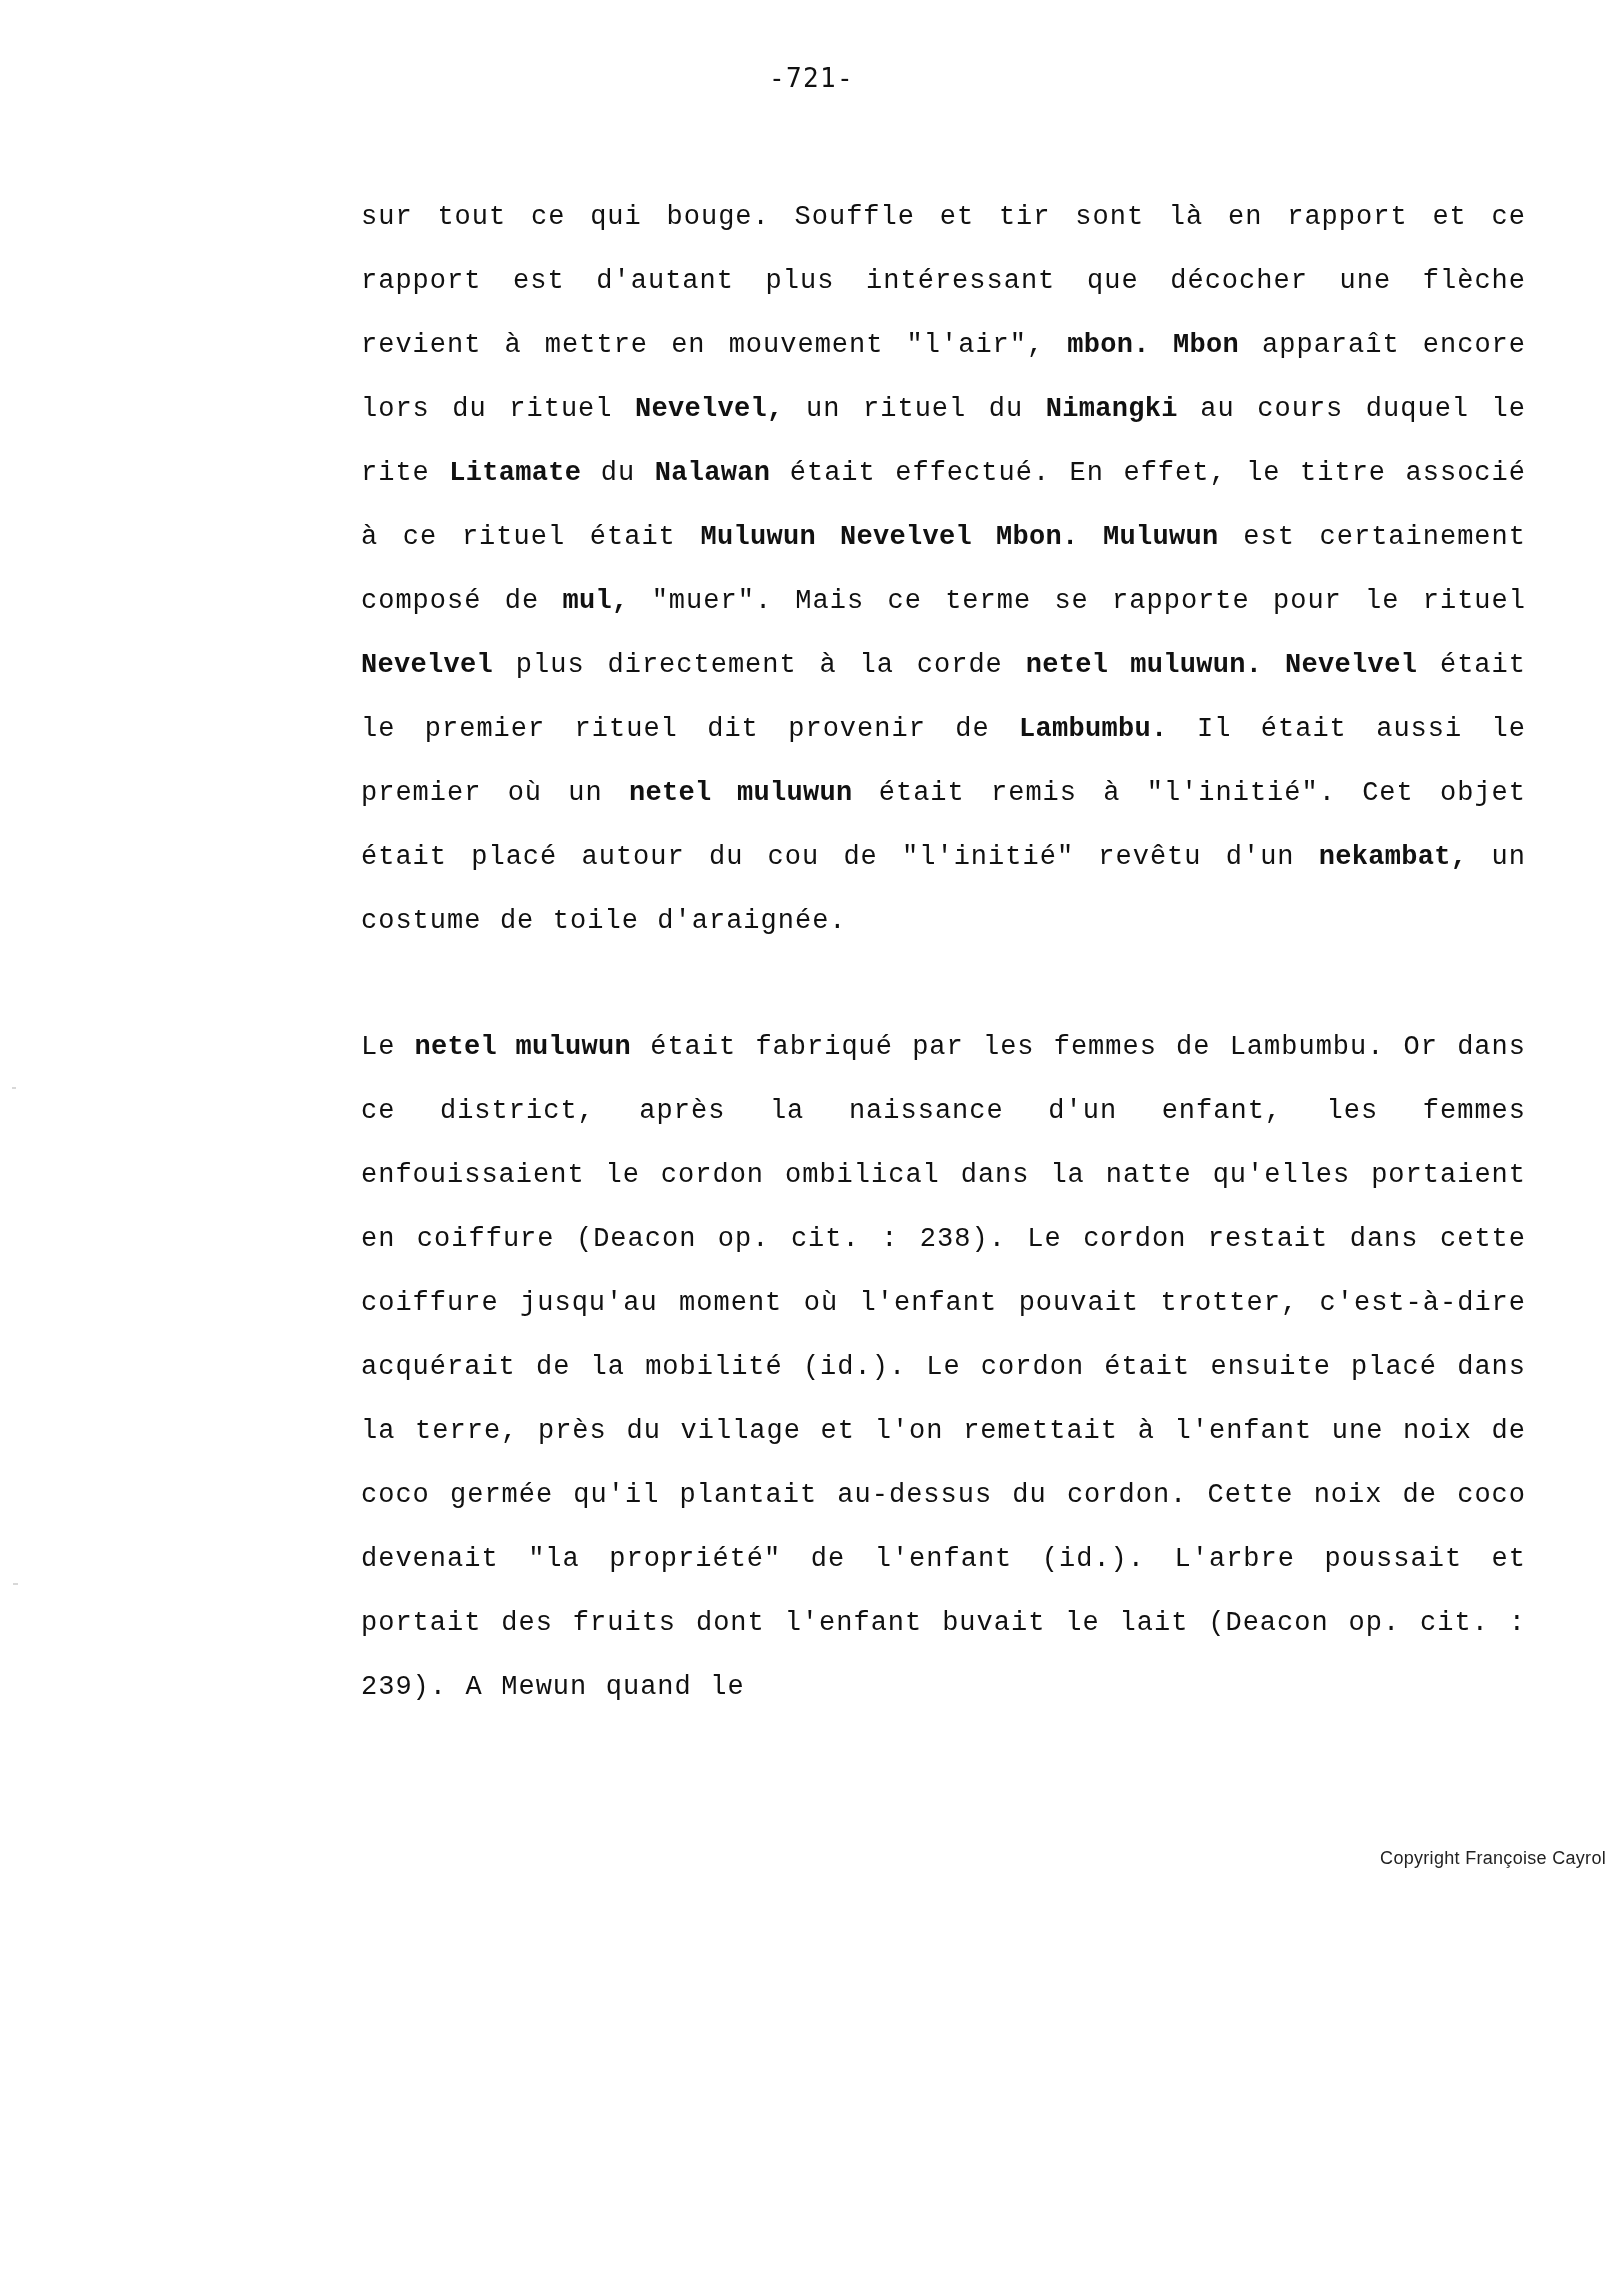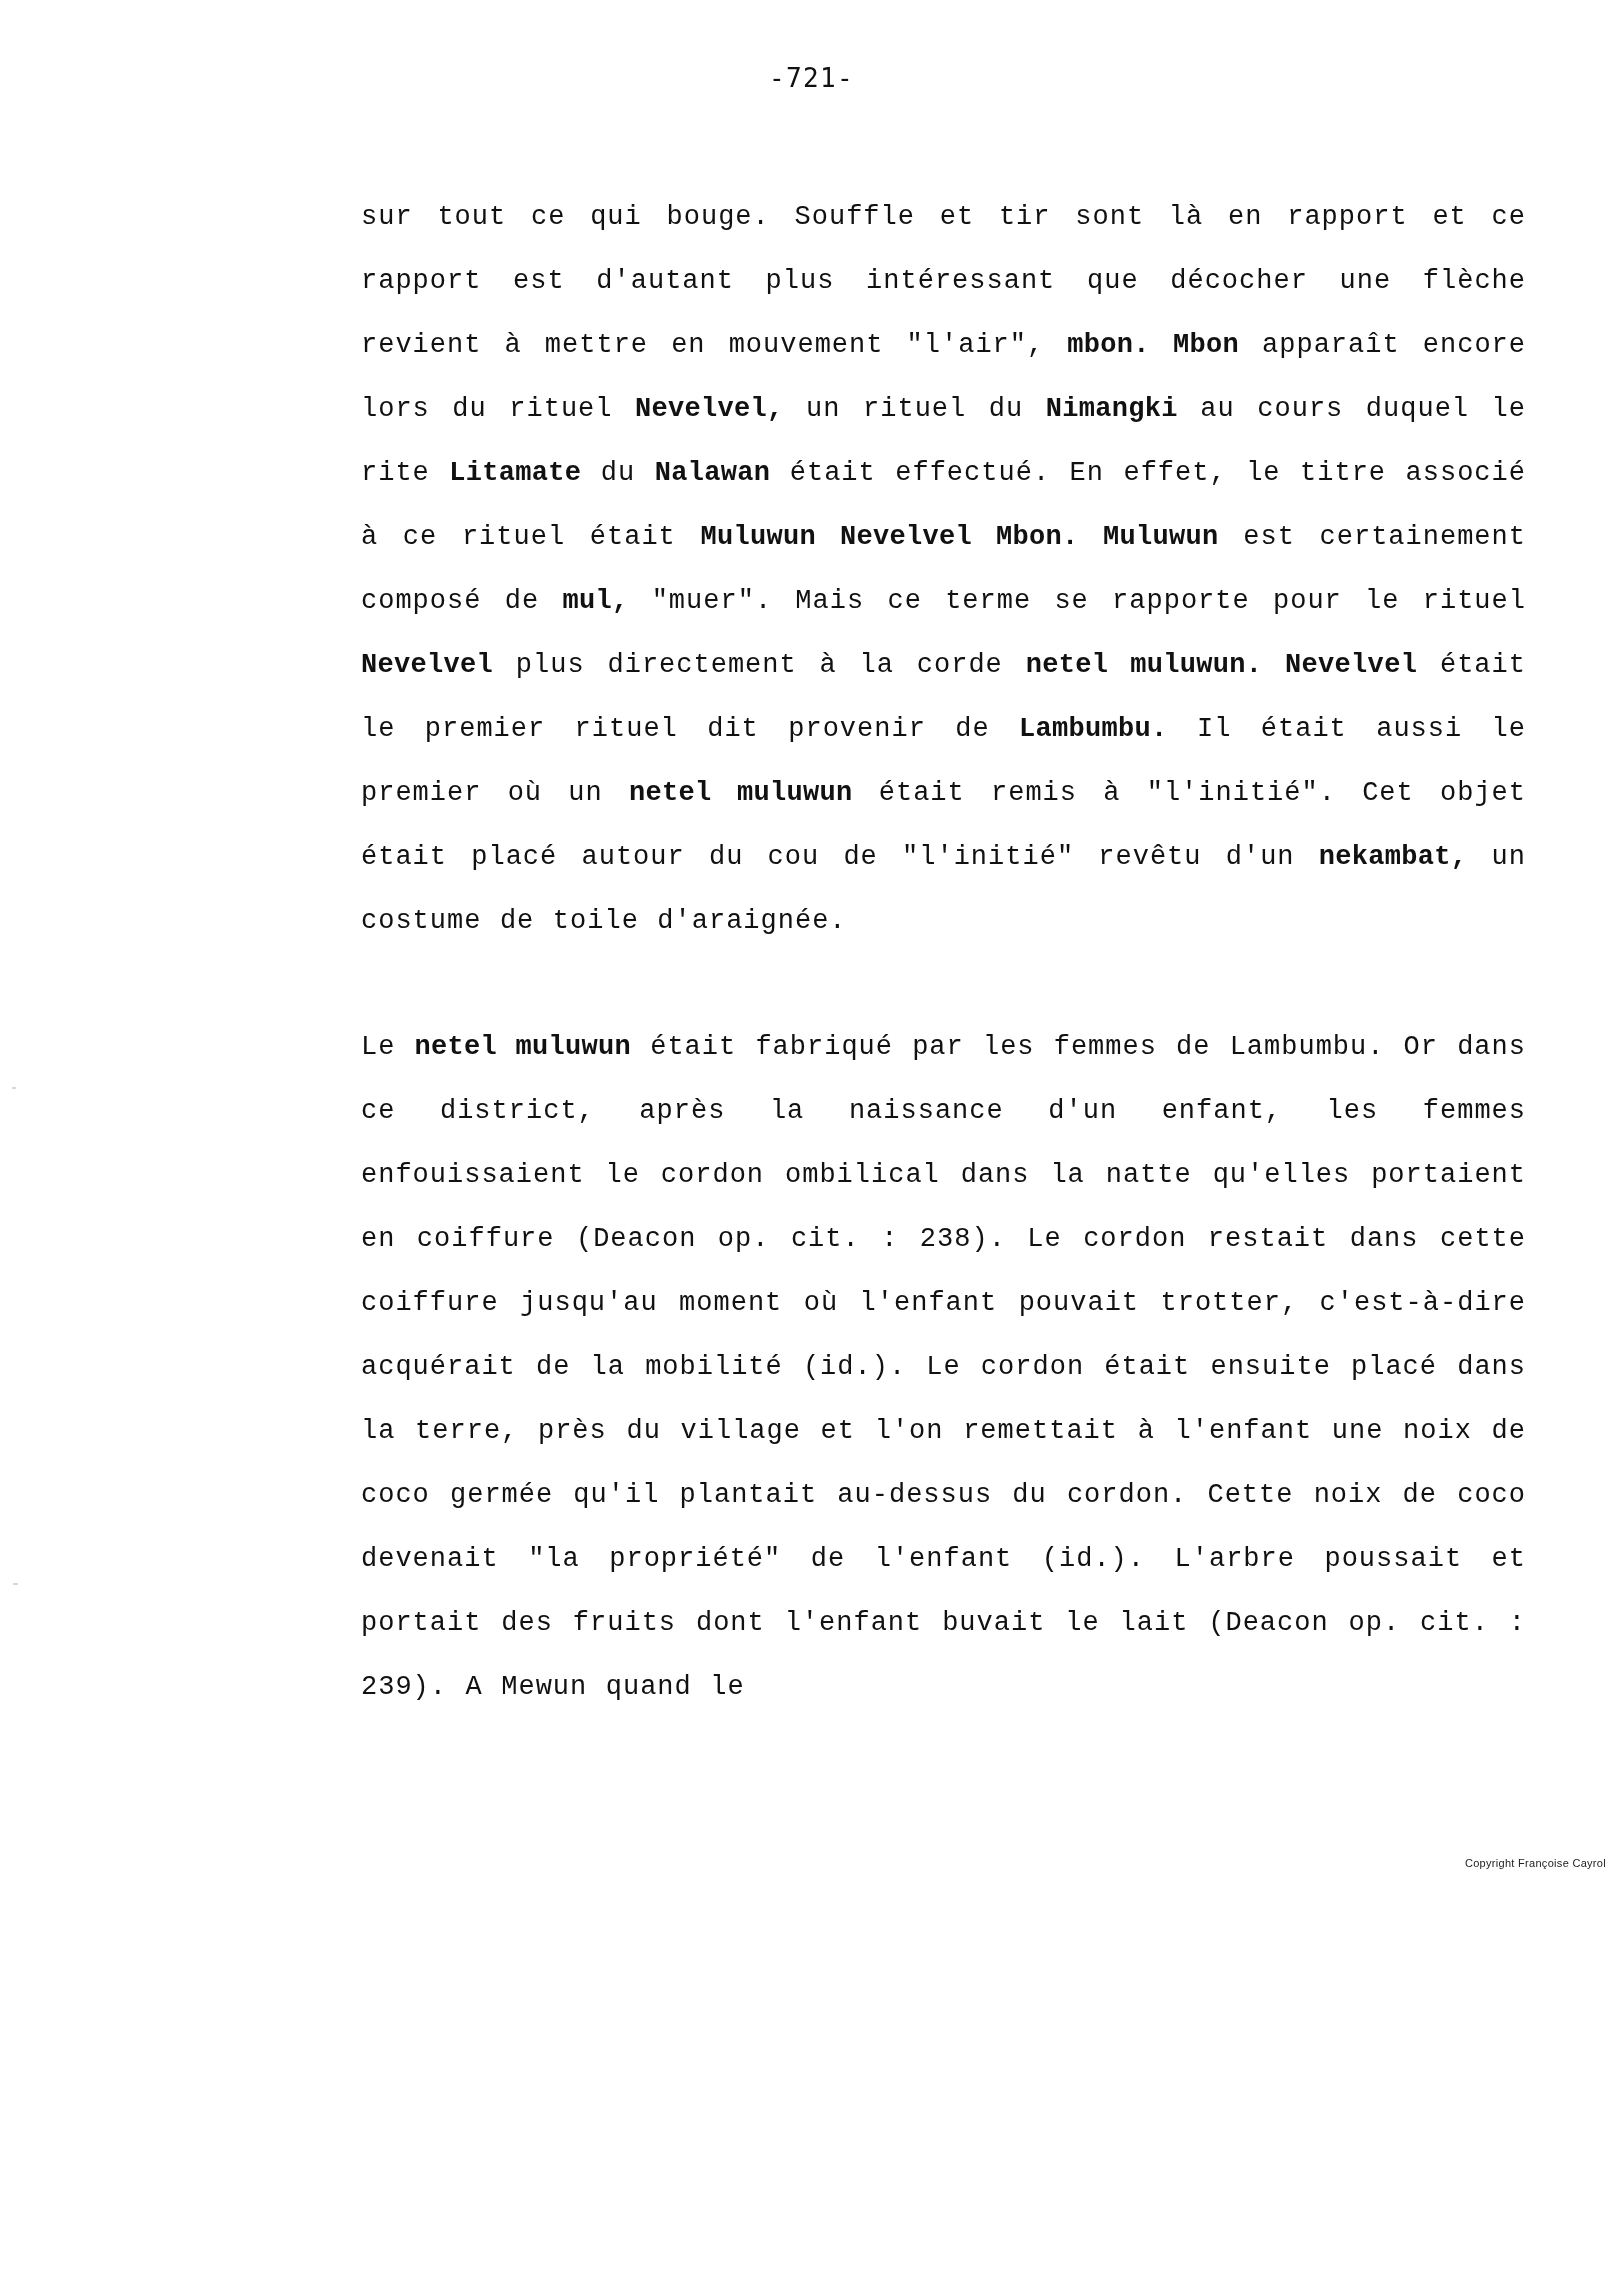--- a/index.html
+++ b/index.html
@@ -52,21 +52,21 @@
     margin-bottom: 0;
   }
   .para b {
     font-weight: 700;
     letter-spacing: 0.3px;
   }
   .copyright {
     position: absolute;
     bottom: 11.8px;
     right: 17px;
-    font-size: 11px;
+    font-size: 18px;
     font-family: "Liberation Sans", sans-serif;
     color: #222222;
     letter-spacing: 0.3px;
   }
   
   .speck {
     position: absolute;
     background: #d8d8d8;
   }
 </style>

